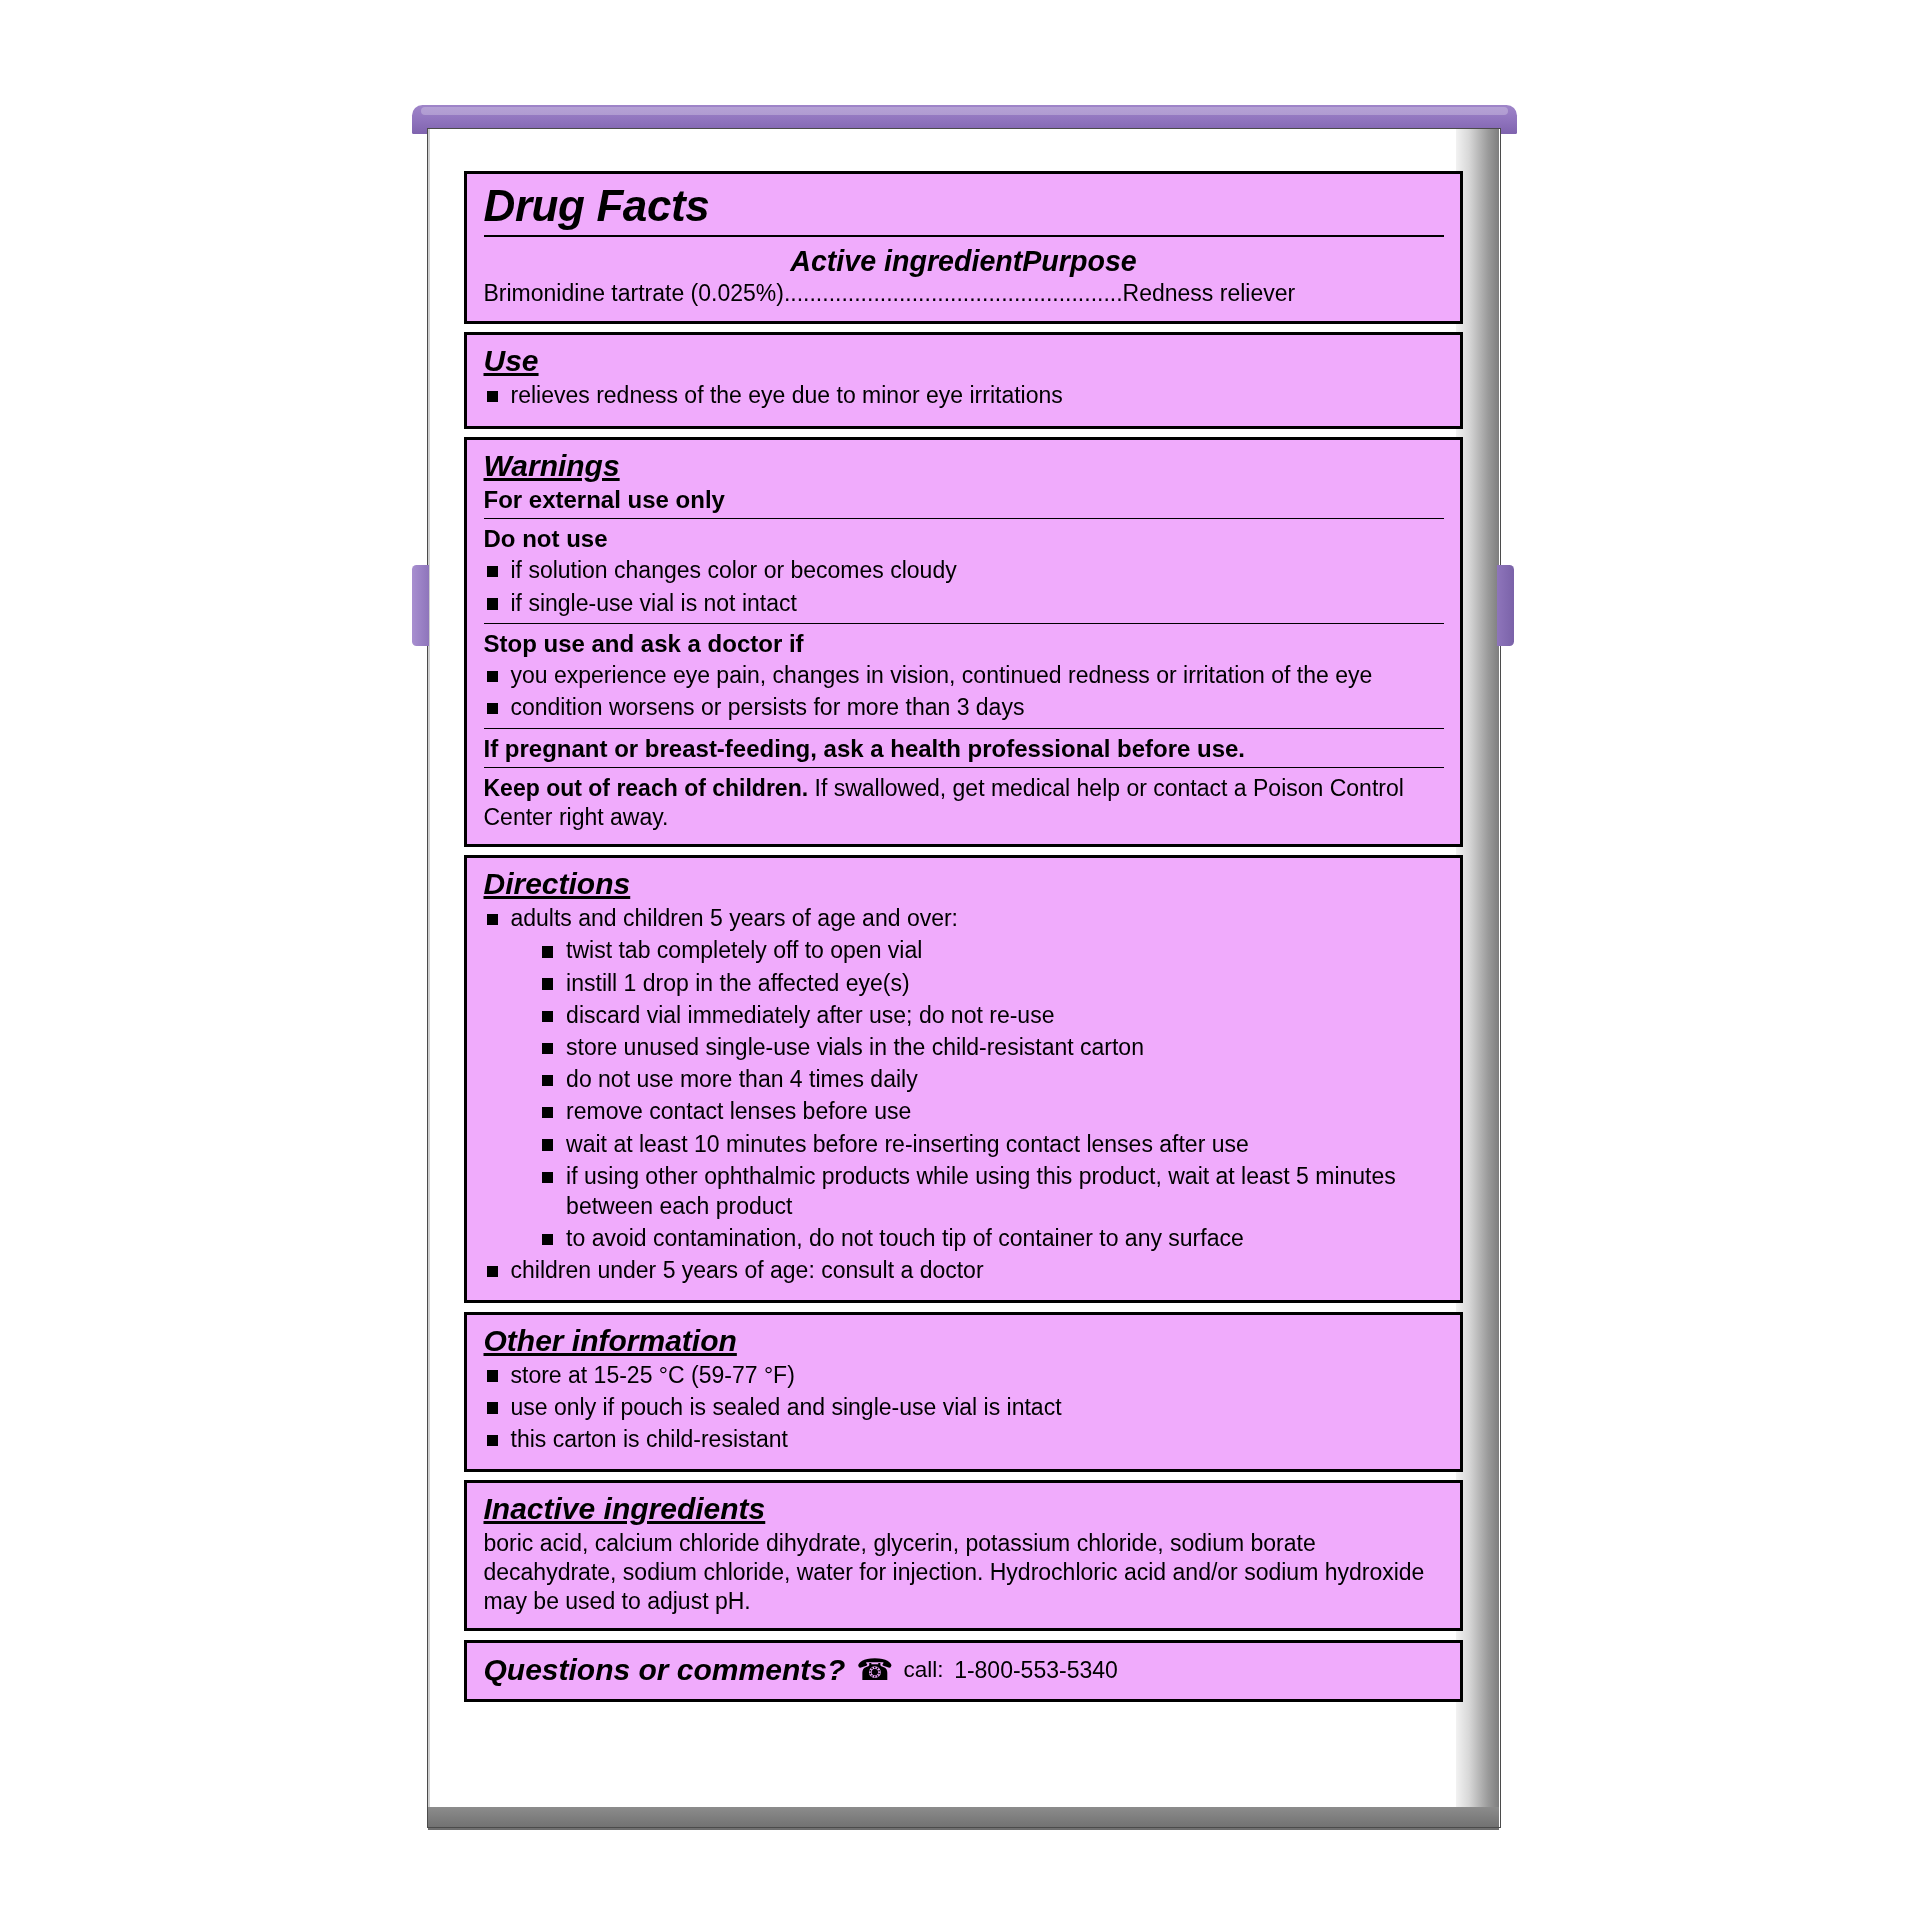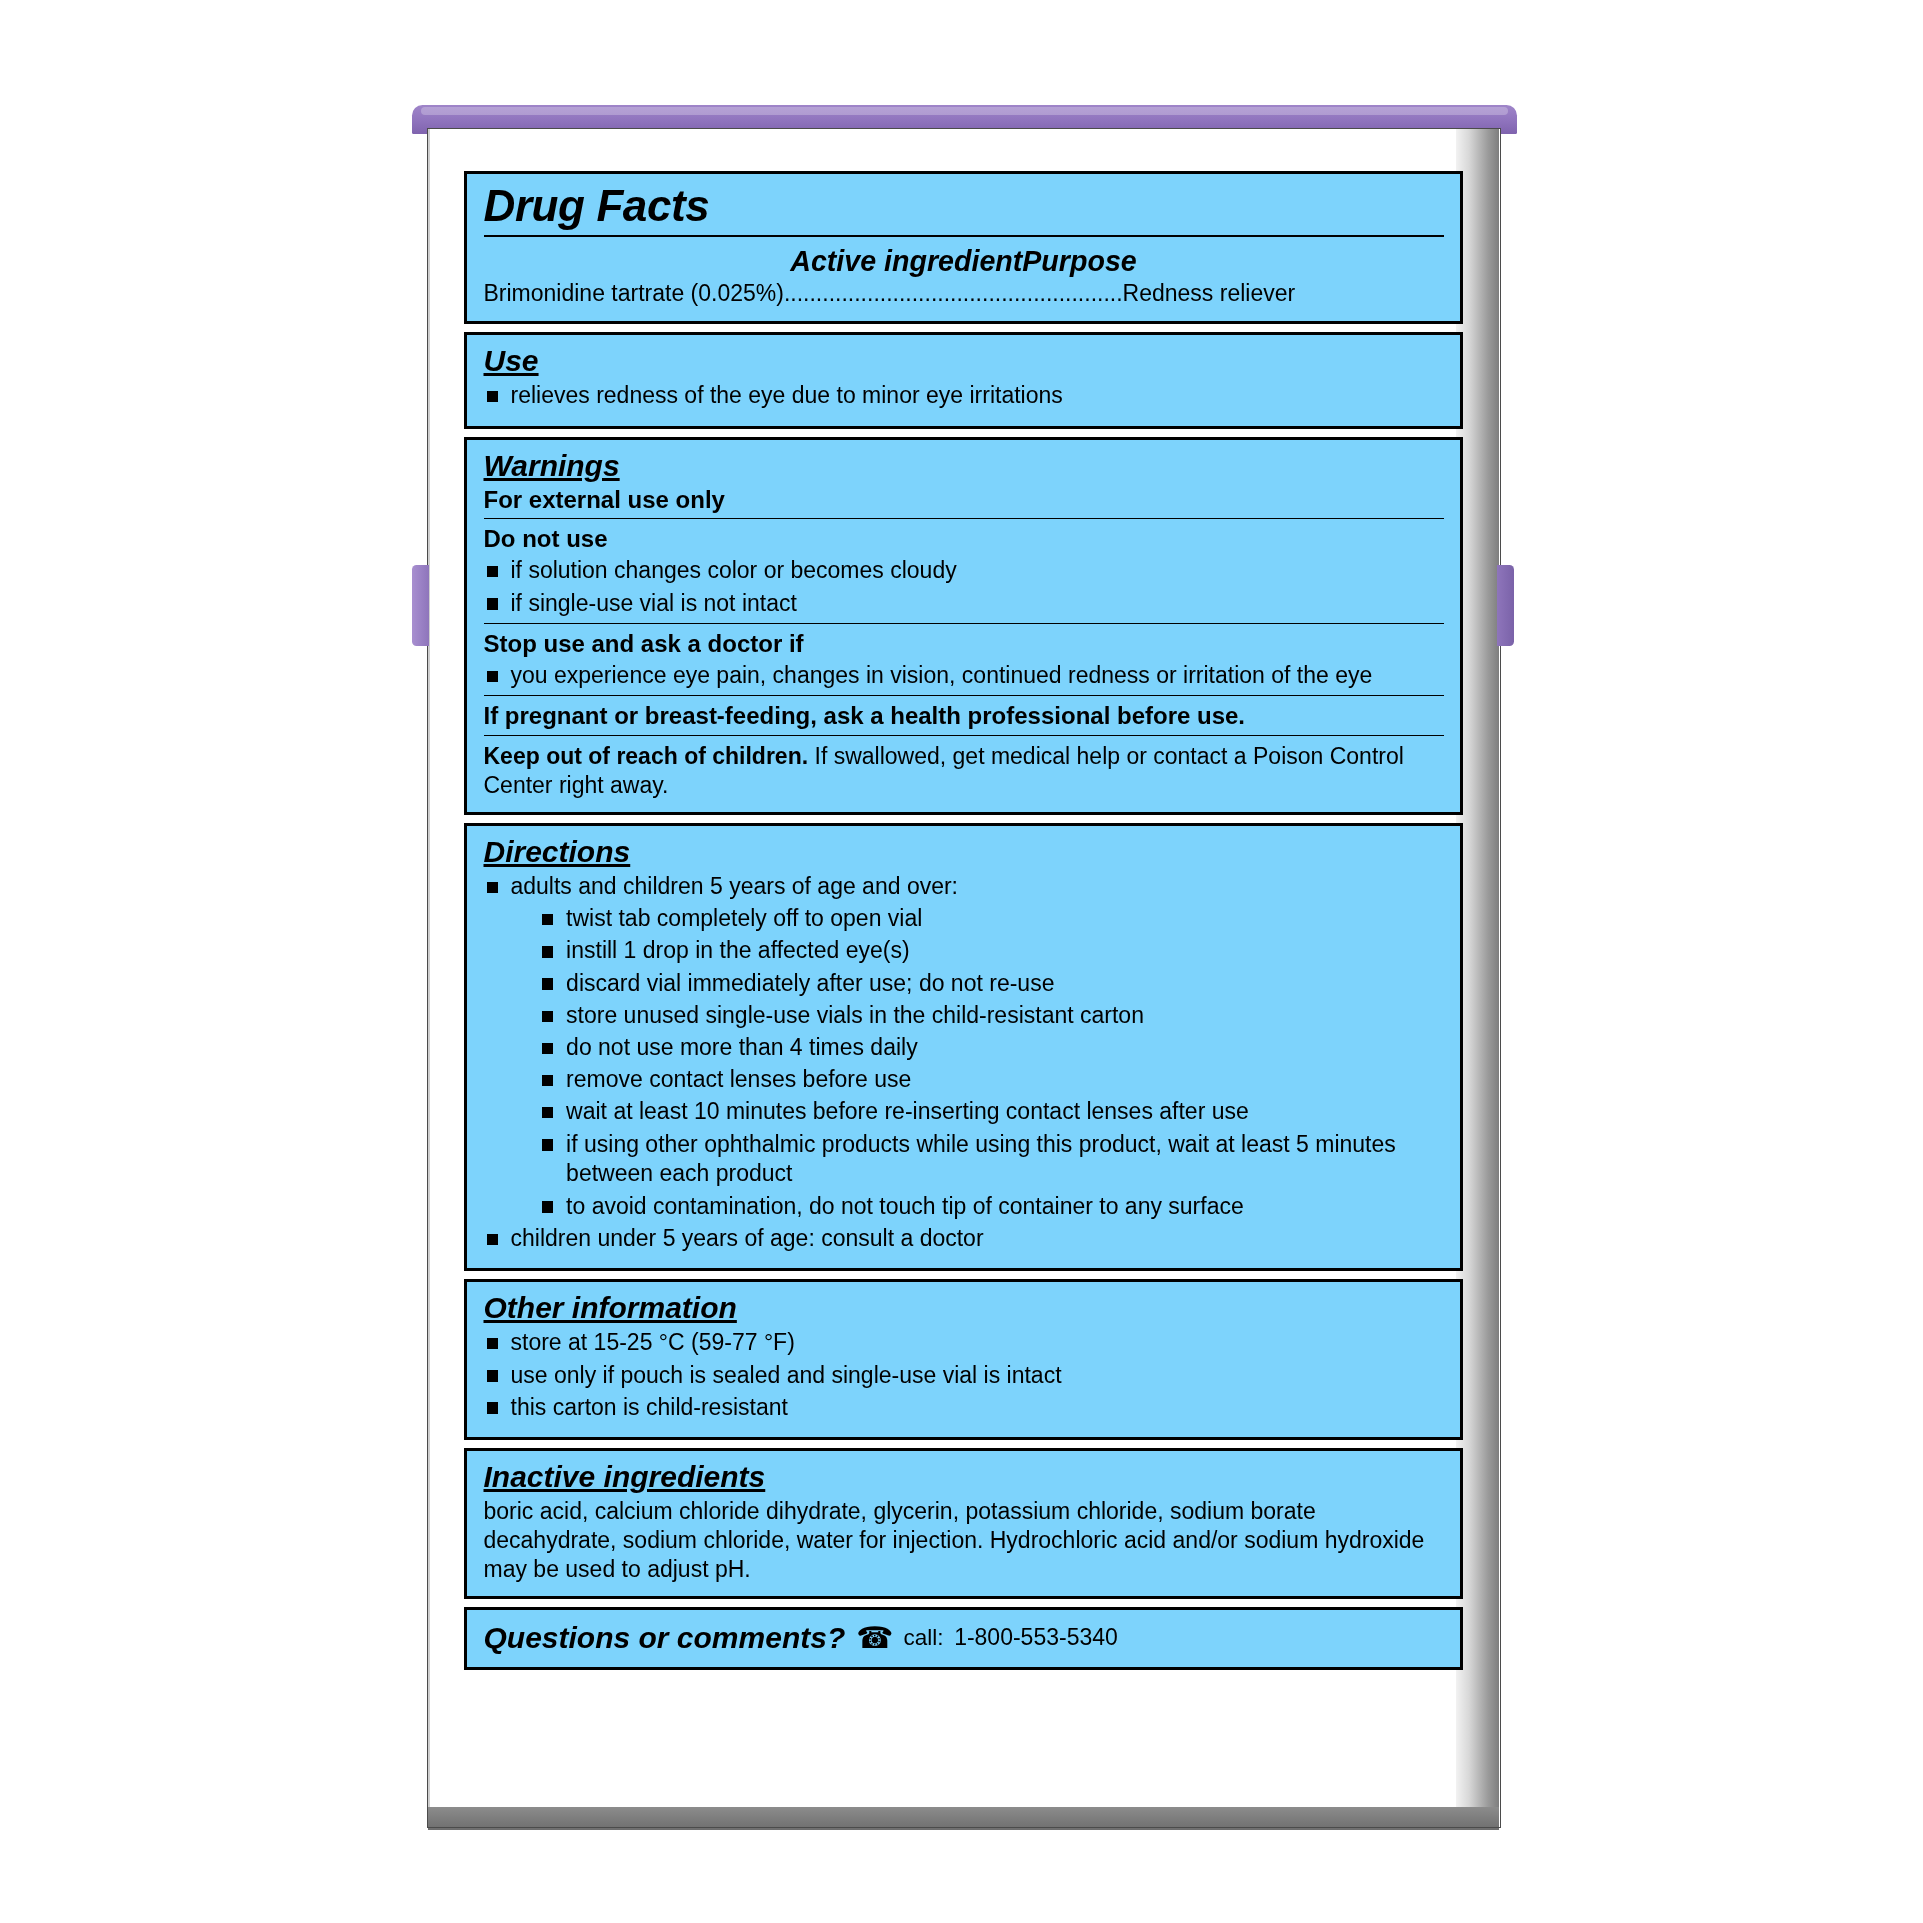--- a/index.html
+++ b/index.html
@@ -107,21 +107,21 @@
   #drug-facts {
     position: absolute;
     left: 464px;
     top: 171px;
     width: 999px;
     color: #000;
   }
 
   .df-box {
     border: 3px solid #000;
-    background: #7dd3fc;
+    background: #f0abfc;
     box-sizing: border-box;
     padding: 7.5px 16.5px 12px 16.5px;
     margin-bottom: 8.3px;
   }
 
   .df-title {
     font-size: 44px;
     font-weight: bold;
     font-style: italic;
     line-height: 1.05;
@@ -260,20 +260,21 @@
       <div class="sub-head">Do not use</div>
       <ul class="bul">
         <li>if solution changes color or becomes cloudy</li>
         <li>if single-use vial is not intact</li>
       </ul>
       <div class="rule-thin"></div>
 
       <div class="sub-head">Stop use and ask a doctor if</div>
       <ul class="bul">
         <li>you experience eye pain, changes in vision, continued redness or irritation of the eye</li>
+        <li>condition worsens or persists for more than 3 days</li>
       </ul>
       <div class="rule-thin"></div>
 
       <div class="sub-head">If pregnant or breast-feeding, ask a health professional before use.</div>
       <div class="rule-thin"></div>
 
       <div class="body-text">
         <span class="inline-bold">Keep out of reach of children.</span><span> If swallowed, get medical help or contact a Poison Control Center right away.</span>
       </div>
     </div>

